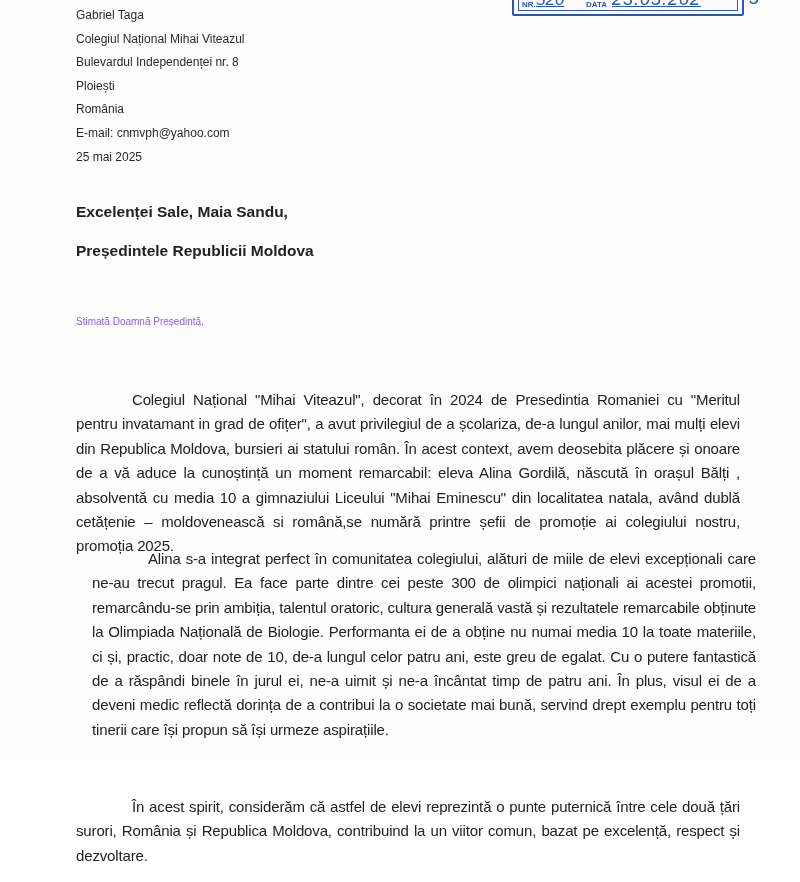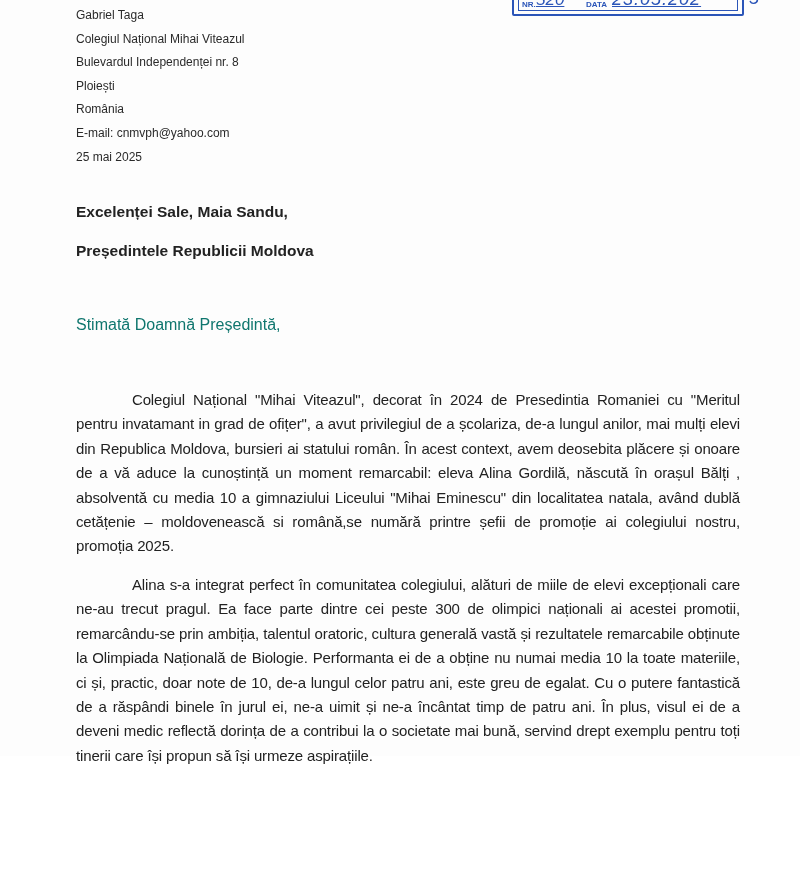--- a/index.html
+++ b/index.html
@@ -21,26 +21,26 @@
   .stamp .data-value { position: absolute; left: 98px; top: 1px; font-size: 18px; font-style: italic; letter-spacing: 1px; text-decoration: underline; }
   .stamp .tail { position: absolute; left: 235px; top: 0px; font-size: 18px; font-style: italic; }
 
   .sender { position: absolute; left: 76px; top: 4px; font-size: 12px; line-height: 23.6px; color: #2a2a2a; }
   .sender div { white-space: nowrap; }
 
   .recipient { position: absolute; left: 76px; top: 203px; font-size: 15.5px; font-weight: bold; color: #222; }
   .recipient .r1 { position: absolute; top: 0; white-space: nowrap; }
   .recipient .r2 { position: absolute; top: 39px; white-space: nowrap; }
 
-  .salutation { position: absolute; left: 76px; top: 316px; font-size: 16px; white-space: nowrap; color: #0f766e; }
+  .salutation { position: absolute; left: 76px; top: 316px; font-size: 10px; white-space: nowrap; color: #8b5cf6; }
 
   .body { position: absolute; left: 76px; width: 664px; font-size: 15px; line-height: 24.4px; text-align: justify; color: #222; letter-spacing: -0.15px; }
   .body p { margin: 0; text-indent: 56px; }
   .p1 { top: 388px; }
-  .p2 { top: 573px; }
+  .p2 { top: 547px; margin-left: 16px; }
   .p3 { top: 795px; }
 </style>
 </head>
 <body>
 
 <div class="page">
 
   <div class="stamp">
     <div class="inner"></div>
     <span class="nr-label">NR.</span>
@@ -66,14 +66,17 @@
   </div>
 
   <div class="salutation">Stimată Doamnă Președintă,</div>
 
   <div class="body p1">
     <p>Colegiul Național "Mihai Viteazul", decorat în 2024 de Presedintia Romaniei cu "Meritul pentru invatamant in grad de ofițer", a avut privilegiul de a școlariza, de-a lungul anilor, mai mulți elevi din Republica Moldova, bursieri ai statului român. În acest context, avem deosebita plăcere și onoare de a vă aduce la cunoștință un moment remarcabil: eleva Alina Gordilă, născută în orașul Bălți , absolventă cu media 10 a gimnaziului Liceului "Mihai Eminescu" din localitatea natala, având dublă cetățenie – moldovenească si română,se numără printre șefii de promoție ai colegiului nostru, promoția 2025.</p>
   </div>
   <div class="body p2">
     <p>Alina s-a integrat perfect în comunitatea colegiului, alături de miile de elevi excepționali care ne-au trecut pragul. Ea face parte dintre cei peste 300 de olimpici naționali ai acestei promotii, remarcându-se prin ambiția, talentul oratoric, cultura generală vastă și rezultatele remarcabile obținute la Olimpiada Națională de Biologie. Performanta ei de a obține nu numai media 10 la toate materiile, ci și, practic, doar  note de 10, de-a lungul celor patru ani,  este greu de egalat. Cu o putere fantastică de a răspândi binele în jurul ei, ne-a uimit și ne-a încântat timp de patru ani. În plus, visul ei de a deveni medic reflectă dorința de a contribui la o societate mai bună, servind drept exemplu pentru toți tinerii care își propun să își urmeze aspirațiile.</p>
   </div>
+  <div class="body p3">
+    <p>În acest spirit, considerăm că astfel de elevi reprezintă o punte puternică între cele două țări surori, România și Republica Moldova, contribuind la un viitor comun, bazat pe excelență, respect și dezvoltare.</p>
+  </div>
 
 </div>
 
 </body></html>

